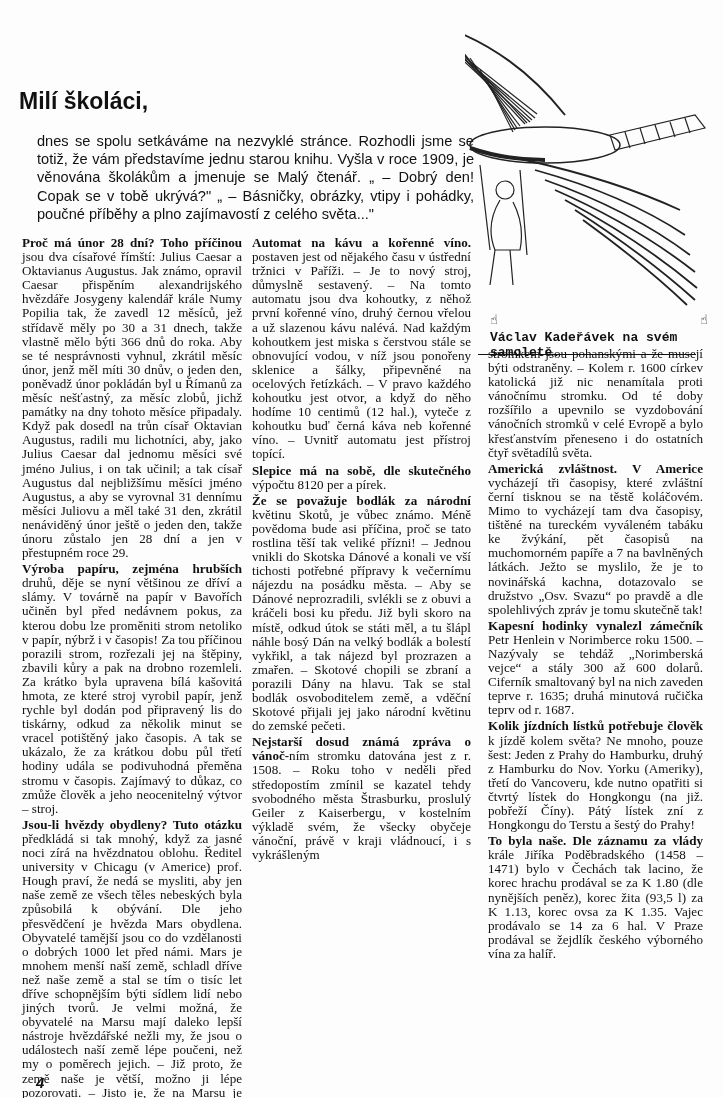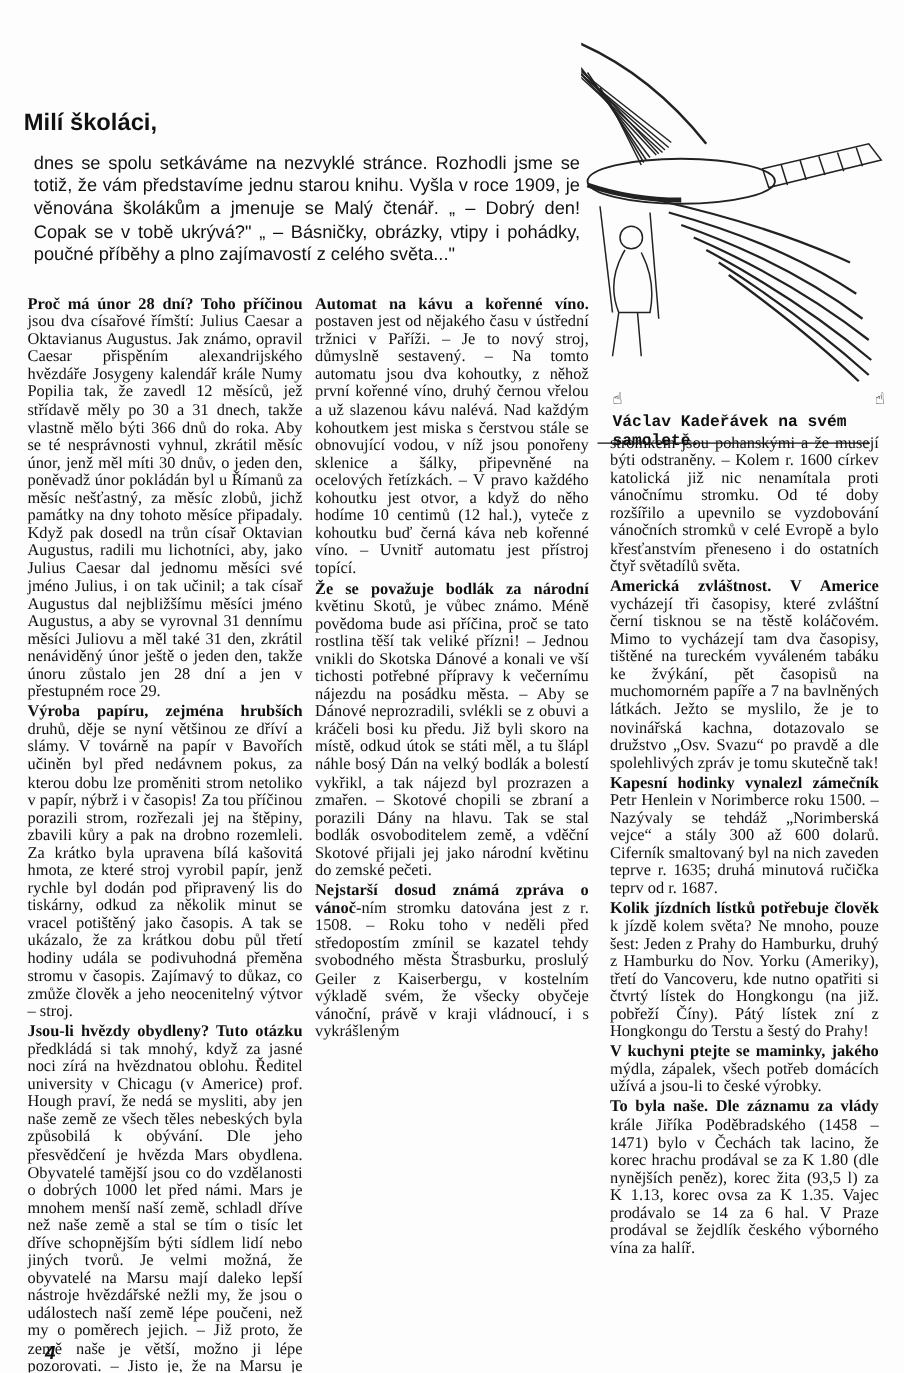--- a/index.html
+++ b/index.html
@@ -1,18 +1,18 @@
 <!DOCTYPE html>
 <html><head>
 <meta charset="utf-8">
 <style>
   html, body { margin: 0; padding: 0; background: #fdfdfd; }
   body { width: 723px; height: 1098px; position: relative; overflow: hidden; color: #111; }
-  .intro-title { position: absolute; left: 19px; top: 88px; font-family: "Liberation Sans", sans-serif; font-weight: bold; font-size: 19px; margin: 0; }
-  .intro-text { position: absolute; left: 19px; top: 114px; width: 437px; font-family: "Liberation Sans", sans-serif; font-size: 14.6px; line-height: 18.2px; text-align: justify; margin: 8px; }
+  .intro-title { position: absolute; left: 19px; top: 88px; font-family: "Liberation Sans", sans-serif; font-weight: bold; font-size: 23px; margin: 0; }
+  .intro-text { position: absolute; left: 19px; top: 114px; width: 437px; font-family: "Liberation Sans", sans-serif; font-size: 14.6px; line-height: 18.2px; text-align: justify; margin: 18px; }
   .col { position: absolute; font-family: "Liberation Serif", serif; font-size: 13.1px; line-height: 14.1px; text-align: justify; hyphens: manual; }
   .col p { margin: 2px; }
   .col b { font-weight: bold; }
   .col1 { left: 20px; top: 234px; width: 224px; }
   .col2 { left: 250px; top: 234px; width: 223px; }
   .col3 { left: 486px; top: 345px; width: 219px; }
   .figure { position: absolute; left: 465px; top: 10px; width: 258px; height: 300px; }
   .caption { position: absolute; left: 490px; top: 330px; font-family: Liberation Mono, monospace; font-weight: bold; font-size: 13px; }
   .hand { position: absolute; top: 312px; font-size: 13px; font-family: "DejaVu Sans", sans-serif; }
   .separator { position: absolute; left: 478px; top: 354px; width: 218px; height: 0; border-top: 1.5px solid #111; }
@@ -81,26 +81,26 @@
 <div class="separator"></div>
 
 <div class="col col1">
   <p><b>Proč má únor 28 dní? Toho příčinou</b><span> jsou dva císařové římští: Julius Caesar a Oktavianus Augustus. Jak známo, opravil Caesar přispěním alexandrijského hvězdáře Josygeny kalendář krále Numy Popilia tak, že zavedl 12 měsíců, jež střídavě měly po 30 a 31 dnech, takže vlastně mělo býti 366 dnů do roka. Aby se té nesprávnosti vyhnul, zkrátil měsíc únor, jenž měl míti 30 dnův, o jeden den, poněvadž únor pokládán byl u Římanů za měsíc nešťastný, za měsíc zlobů, jichž památky na dny tohoto měsíce připadaly. Když pak dosedl na trůn císař Oktavian Augustus, radili mu lichotníci, aby, jako Julius Caesar dal jednomu měsíci své jméno Julius, i on tak učinil; a tak císař Augustus dal nejbližšímu měsíci jméno Augustus, a aby se vyrovnal 31 dennímu měsíci Juliovu a měl také 31 den, zkrátil nenáviděný únor ještě o jeden den, takže únoru zůstalo jen 28 dní a jen v přestupném roce 29.</span></p>
   <p><b>Výroba papíru, zejména hrubších</b><span> druhů, děje se nyní většinou ze dříví a slámy. V továrně na papír v Bavořích učiněn byl před nedávnem pokus, za kterou dobu lze proměniti strom netoliko v papír, nýbrž i v časopis! Za tou příčinou porazili strom, rozřezali jej na štěpiny, zbavili kůry a pak na drobno rozemleli. Za krátko byla upravena bílá kašovitá hmota, ze které stroj vyrobil papír, jenž rychle byl dodán pod připravený lis do tiskárny, odkud za několik minut se vracel potištěný jako časopis. A tak se ukázalo, že za krátkou dobu půl třetí hodiny udála se podivuhodná přeměna stromu v časopis. Zajímavý to důkaz, co zmůže člověk a jeho neocenitelný výtvor – stroj.</span></p>
   <p><b>Jsou-li hvězdy obydleny? Tuto otázku</b><span> předkládá si tak mnohý, když za jasné noci zírá na hvězdnatou oblohu. Ředitel university v Chicagu (v Americe) prof. Hough praví, že nedá se mysliti, aby jen naše země ze všech těles nebeských byla způsobilá k obývání. Dle jeho přesvědčení je hvězda Mars obydlena. Obyvatelé tamější jsou co do vzdělanosti o dobrých 1000 let před námi. Mars je mnohem menší naší země, schladl dříve než naše země a stal se tím o tisíc let dříve schopnějším býti sídlem lidí nebo jiných tvorů. Je velmi možná, že obyvatelé na Marsu mají daleko lepší nástroje hvězdářské nežli my, že jsou o událostech naší země lépe poučeni, než my o poměrech jejich. – Již proto, že země naše je větší, možno ji lépe pozorovati. – Jisto je, že na Marsu je vzduch, a že barva země je žlutočervená, že i rostlinstvo má tutéž barvu. Dále je prof. Hough přesvědčen, že i hvězda Merkur a Venuše jsou obydleny. – Na otázku, zdali na Jupiteru, největší to hvězdě, která se točí kolem slunce, žijí lidé, odpovídá hvězdářská věda: Jupiter ještě tak neochladl, aby na něm povstati mohly organické bytosti. Na Jupiteru vidíme nyní asi to, co před miliony lety dálo se na naší zemi, když zvolna se ochlazovala a začátek kůry zemské se tvořil.</span></p>
 </div>
 
 <div class="col col2">
   <p><b>Automat na kávu a kořenné víno.</b><span> postaven jest od nějakého času v ústřední tržnici v Paříži. – Je to nový stroj, důmyslně sestavený. – Na tomto automatu jsou dva kohoutky, z něhož první kořenné víno, druhý černou vřelou a už slazenou kávu nalévá. Nad každým kohoutkem jest miska s čerstvou stále se obnovující vodou, v níž jsou ponořeny sklenice a šálky, připevněné na ocelových řetízkách. – V pravo každého kohoutku jest otvor, a když do něho hodíme 10 centimů (12 hal.), vyteče z kohoutku buď černá káva neb kořenné víno. – Uvnitř automatu jest přístroj topící.</span></p>
+  <p><b>Slepice má na sobě, dle skutečného</b><span> výpočtu 8120 per a pírek.</span></p>
   <p><b>Že se považuje bodlák za národní</b><span> květinu Skotů, je vůbec známo. Méně povědoma bude asi příčina, proč se tato rostlina těší tak veliké přízni! – Jednou vnikli do Skotska Dánové a konali ve vší tichosti potřebné přípravy k večernímu nájezdu na posádku města. – Aby se Dánové neprozradili, svlékli se z obuvi a kráčeli bosi ku předu. Již byli skoro na místě, odkud útok se státi měl, a tu šlápl náhle bosý Dán na velký bodlák a bolestí vykřikl, a tak nájezd byl prozrazen a zmařen. – Skotové chopili se zbraní a porazili Dány na hlavu. Tak se stal bodlák osvoboditelem země, a vděční Skotové přijali jej jako národní květinu do zemské pečeti.</span></p>
   <p><b>Nejstarší dosud známá zpráva o vánoč-</b><span>ním stromku datována jest z r. 1508. – Roku toho v neděli před středopostím zmínil se kazatel tehdy svobodného města Štrasburku, proslulý Geiler z Kaiserbergu, v kostelním výkladě svém, že všecky obyčeje vánoční, právě v kraji vládnoucí, i s vykrášleným</span></p>
 </div>
 
 <div class="col col3">
   <p><span>stromkem jsou pohanskými a že musejí býti odstraněny. – Kolem r. 1600 církev katolická již nic nenamítala proti vánočnímu stromku. Od té doby rozšířilo a upevnilo se vyzdobování vánočních stromků v celé Evropě a bylo křesťanstvím přeneseno i do ostatních čtyř světadílů světa.</span></p>
   <p><b>Americká zvláštnost. V Americe</b><span> vycházejí tři časopisy, které zvláštní černí tisknou se na těstě koláčovém. Mimo to vycházejí tam dva časopisy, tištěné na tureckém vyváleném tabáku ke žvýkání, pět časopisů na muchomorném papíře a 7 na bavlněných látkách. Ježto se myslilo, že je to novinářská kachna, dotazovalo se družstvo „Osv. Svazu“ po pravdě a dle spolehlivých zpráv je tomu skutečně tak!</span></p>
   <p><b>Kapesní hodinky vynalezl zámečník</b><span> Petr Henlein v Norimberce roku 1500. – Nazývaly se tehdáž „Norimberská vejce“ a stály 300 až 600 dolarů. Ciferník smaltovaný byl na nich zaveden teprve r. 1635; druhá minutová ručička teprv od r. 1687.</span></p>
   <p><b>Kolik jízdních lístků potřebuje člověk</b><span> k jízdě kolem světa? Ne mnoho, pouze šest: Jeden z Prahy do Hamburku, druhý z Hamburku do Nov. Yorku (Ameriky), třetí do Vancoveru, kde nutno opatřiti si čtvrtý lístek do Hongkongu (na již. pobřeží Číny). Pátý lístek zní z Hongkongu do Terstu a šestý do Prahy!</span></p>
-  <p><b>V kuchyni ptejte se maminky, jakého</b><span> mýdla, zápalek, všech potřeb domácích užívá a jsou-li to české výrobky.</span></p>
   <p><b>To byla naše. Dle záznamu za vlády</b><span> krále Jiříka Poděbradského (1458 – 1471) bylo v Čechách tak lacino, že korec hrachu prodával se za K 1.80 (dle nynějších peněz), korec žita (93,5 l) za K 1.13, korec ovsa za K 1.35. Vajec prodávalo se 14 za 6 hal. V Praze prodával se žejdlík českého výborného vína za halíř.</span></p>
 </div>
 
 <div class="page-num">4</div>
 
 </body></html>

